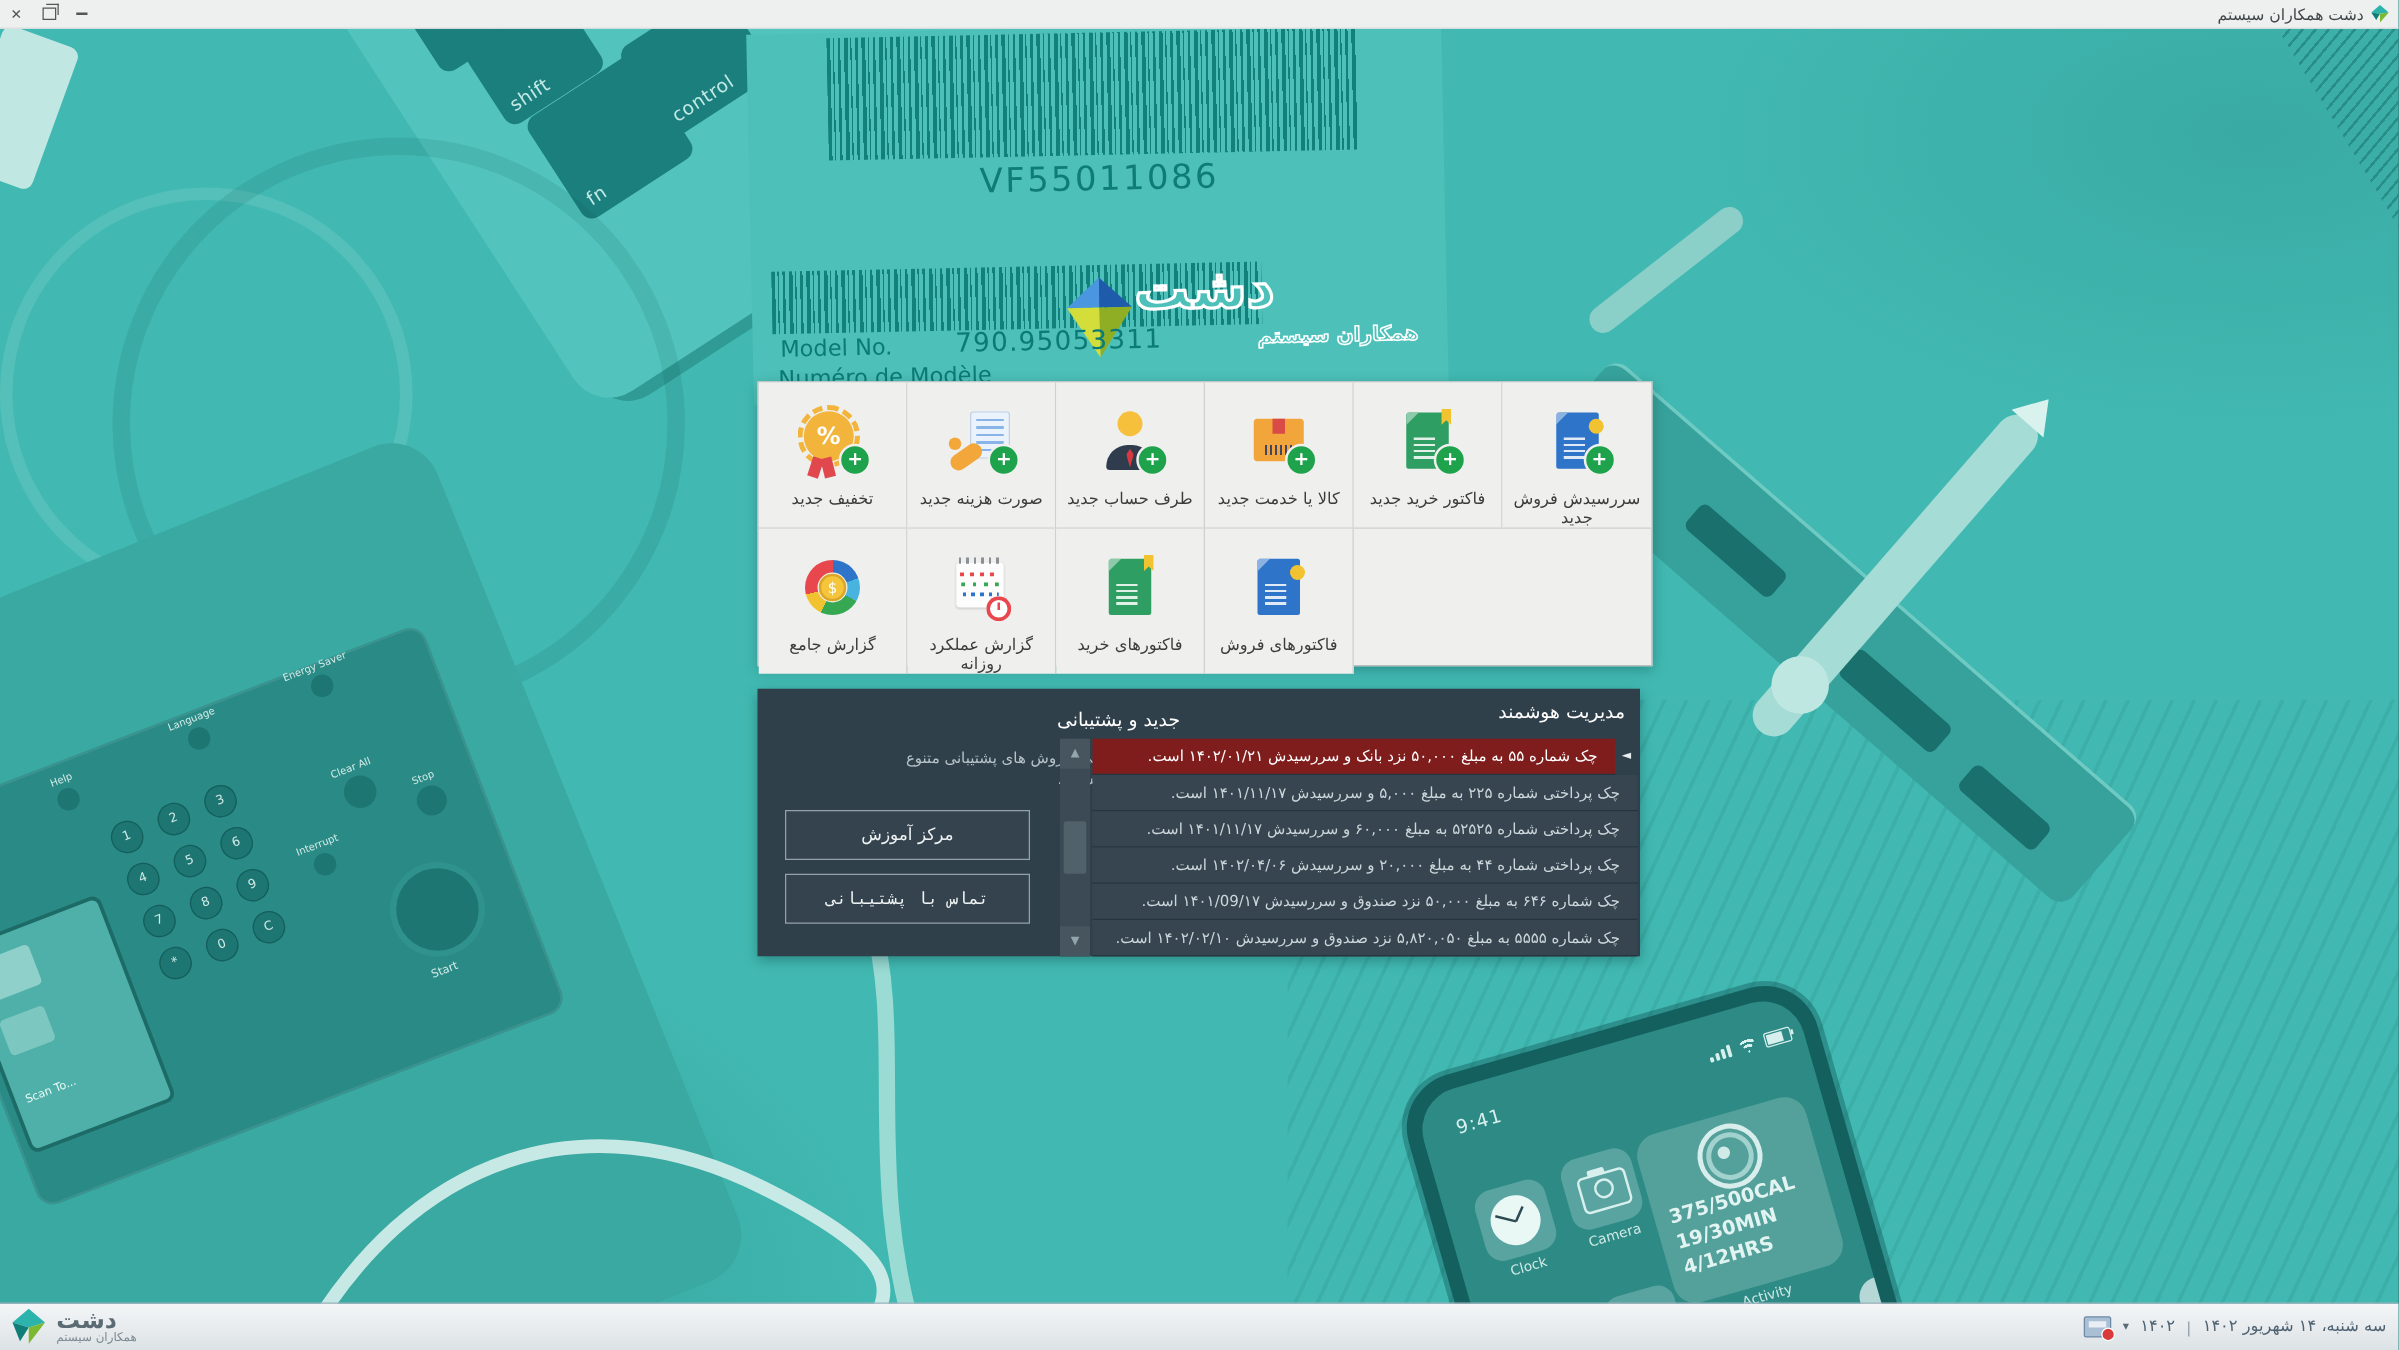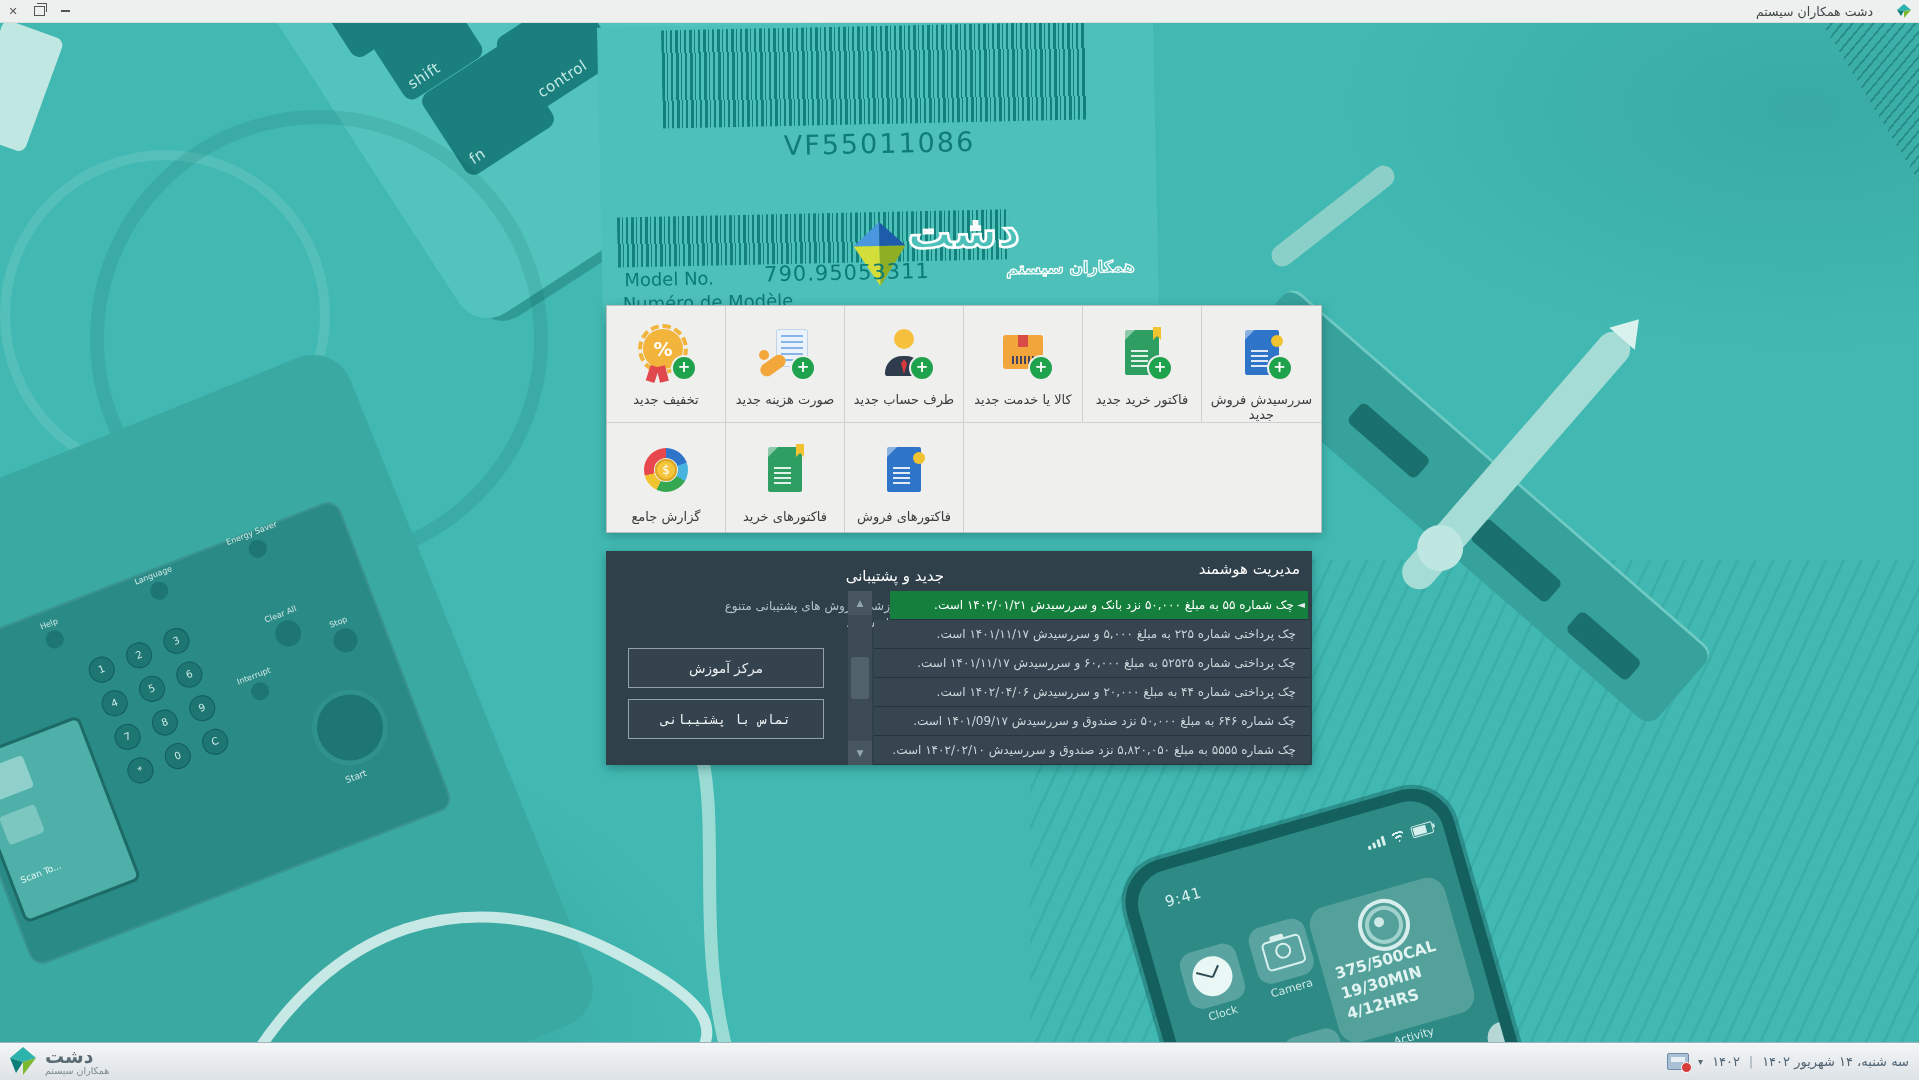--- a/index.html
+++ b/index.html
@@ -6,21 +6,21 @@
   .screen{position:relative;width:1919px;height:1080px;overflow:hidden;
           font-family:"DejaVu Sans",sans-serif;background:#41b9b2;}
   
   .titlebar{position:absolute;left:0;top:0;width:100%;height:22px;background:#eef0ef;
             border-bottom:1px solid #d9dddc;z-index:40;display:flex;align-items:center;}
   .wbtn{width:26px;height:22px;display:flex;align-items:center;justify-content:center;
         color:#555;font-size:11px;cursor:default;}
   .wbtn.mx i{display:block;width:9px;height:8px;border:1px solid #555;position:relative;background:#eef0ef;}
   .wbtn.mx i::before{content:"";position:absolute;left:2px;top:-4px;width:9px;height:8px;border:1px solid #555;border-bottom:none;border-left:none;}
   .wbtn.mn i{display:block;width:9px;height:2px;background:#555;}
-  .tb-right{margin-left:auto;display:flex;align-items:center;gap:24px;padding-right:8px;}
+  .tb-right{margin-left:auto;display:flex;align-items:center;gap:6px;padding-right:8px;}
   .tb-title{font-size:12.5px;color:#3f4648;direction:rtl;}
   
   .desktop{position:absolute;inset:0;z-index:1;background:
      radial-gradient(1000px 560px at 6% 96%, rgba(8,70,70,.28), transparent 62%),
      radial-gradient(800px 420px at 94% 10%, rgba(10,84,80,.14), transparent 60%),
      #41b9b2;}
   .tex{position:absolute;pointer-events:none;}
   .tex.tr{right:0;top:22px;width:150px;height:160px;clip-path:polygon(35% 0,100% 0,100% 100%);
      background:repeating-linear-gradient(130deg,rgba(26,116,112,.55) 0 2px,transparent 2px 8px);}
   .tex.wood{left:1030px;top:560px;width:889px;height:520px;
@@ -226,21 +226,21 @@
   .list{position:absolute;left:242px;top:40px;width:462px;height:174px;}
   .sbar{position:absolute;left:0;top:0;width:24px;height:174px;background:#3b4a54;}
   .sarrow{position:absolute;left:0;width:24px;height:24px;background:#46555e;color:#93a5ad;font-size:9px;
      line-height:24px;text-align:center;cursor:pointer;}
   .sarrow.dn2{bottom:0;top:auto;}
   .thumbv{position:absolute;left:3px;top:66px;width:18px;height:42px;background:#51616a;border-radius:2px;cursor:pointer;}
   .rows{position:absolute;left:26px;top:0;right:0;}
   .lrow{height:29px;line-height:28px;background:#36454f;border-bottom:1px solid #263440;color:#ccd6da;
      font-size:12px;text-align:right;padding-right:14px;box-sizing:border-box;direction:rtl;cursor:pointer;
      white-space:nowrap;overflow:hidden;}
-  .lrow.sel{background:#15803d;color:#fff;margin-left:16px;margin-right:0;width:calc(100% - 18px);}
+  .lrow.sel{background:#7f1d1d;color:#fff;margin-left:0;margin-right:0;width:calc(100% - 18px);}
   .marker{position:absolute;right:5px;top:9px;color:#e8eef0;font-size:10px;line-height:10px;}
   
   .statusbar{position:absolute;left:0;bottom:0;width:100%;height:37px;z-index:40;
      background:linear-gradient(#f4f6f7,#dde2e6);border-top:1px solid #9eb2bd;}
   .sb-left{position:absolute;left:8px;top:3px;display:flex;align-items:center;gap:7px;}
   .sb-brand{display:flex;flex-direction:column;align-items:flex-end;direction:rtl;}
   .sb-brand .b1{font-size:19px;font-weight:bold;color:#5b6b74;line-height:18px;}
   .sb-brand .b2{font-size:9.5px;color:#7b8a92;}
   .sb-right{position:absolute;right:10px;top:0;height:100%;display:flex;align-items:center;gap:9px;}
   .sb-date{font-size:13px;color:#4f6272;direction:rtl;}
@@ -472,20 +472,29 @@
 
     <div class="cell">
       <div class="ico">
         <span class="dn"></span>
           <span class="hole"></span>
         <span class="coin">$</span>
       </div>
       <div class="cap13">گزارش جامع</div>
     </div>
 
+    <div class="cell">
+      <div class="ico">
+        <span class="cl"></span>
+          <span class="ringsrow"></span>
+          <span class="dots"></span>
+          <span class="clk"></span>
+      </div>
+      <div class="cap13">گزارش عملکرد روزانه</div>
+    </div>
 
 
 
     <div class="cell">
       <div class="ico">
         <span class="pg green"></span>
           <span class="fold"></span>
           <span class="ln"></span>
           <span class="bk"></span>
       </div>

